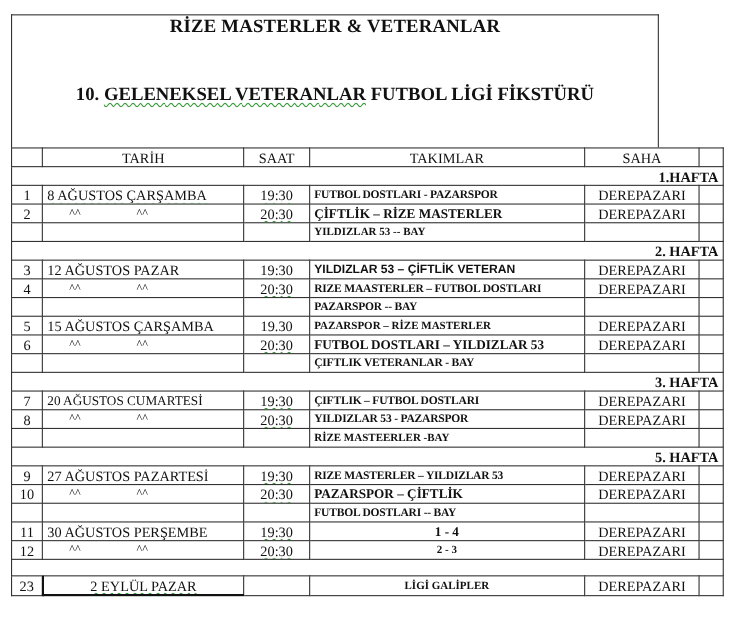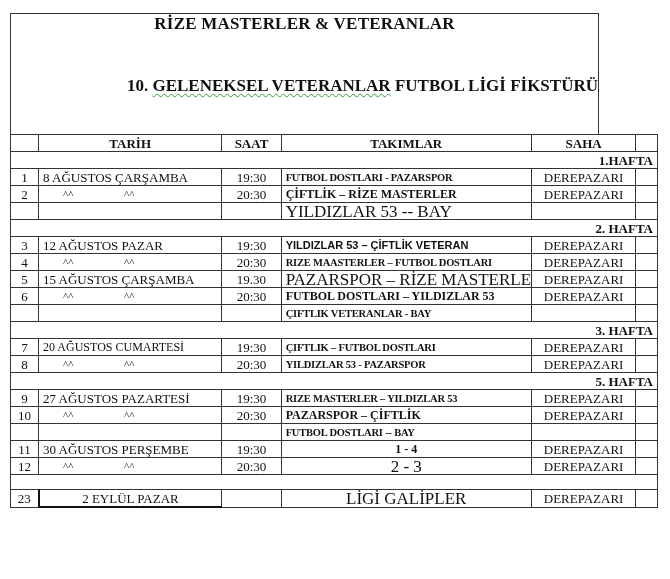--- a/index.html
+++ b/index.html
@@ -1,34 +1,34 @@
 <!DOCTYPE html>
 <html><head>
 <meta charset="utf-8">
 <style>
   html, body { margin: 0; padding: 0; background: #ffffff; }
   body { width: 670px; height: 579px; position: relative; font-family: "Liberation Serif", serif; color: #111; overflow: hidden; }
   .doc { position: absolute; left: 10px; top: 13px; width: 589px; }
   .title-box { border: 1px solid #333; border-bottom: none; height: 120px; position: relative; }
   .t1 { position: absolute; top: 0px; left: 0; right: 0; text-align: center; font-weight: bold; font-size: 17px; letter-spacing: 0.2px; }
-  .t2 { position: absolute; top: 62px; left: 0; right: 0; text-align: right; font-weight: bold; font-size: 17px; }
+  .t2 { position: absolute; top: 62px; left: 0; right: 0; text-align: center; font-weight: bold; font-size: 17px; }
   .squig { text-decoration: underline wavy #3a9a3a; text-decoration-thickness: 1px; text-underline-offset: 2px; }
   table { border-collapse: collapse; width: 648px; table-layout: fixed; }
   td { border: 1px solid #333; padding: 0 4px; height: 16px; line-height: 15px; font-size: 13px; white-space: nowrap; overflow: hidden; }
   .c-no { width: 26px; text-align: center; }
   .c-date { width: 170px; }
   .c-time { width: 55px; text-align: center; }
   .c-team { width: 232px; }
   .c-saha { width: 97px; text-align: center; }
   .c-x { width: 20px; }
-  .hdr td { font-weight: bold; text-align: center; height: 16px; }
+  .hdr td { font-weight: normal; text-align: center; height: 16px; }
   .week td { text-align: right; font-weight: bold; padding-left: 300px; }
   .team-sm { font-weight: bold; font-size: 10.5px; letter-spacing: -0.2px; }
   .team-md { font-weight: bold; font-size: 12px; }
-  .team-lg { font-weight: normal; font-size: 17px; margin-left: 24px; }
+  .team-lg { font-weight: bold; font-size: 10px; margin-left: 24px; }
   .team-sans { font-family: "Liberation Sans", sans-serif; font-weight: bold; font-size: 11px; }
   .center { text-align: center; }
   .caret { padding-left: 24px; word-spacing: 48px; font-size: 11px; }
   .date-sm { font-size: 12px; }
   .date-md { font-size: 13px; }
   .gap td { height: 14px; }
 </style>
 </head>
 <body>
 
@@ -97,20 +97,28 @@
       <td></td>
     </tr>
     <tr>
       <td class="center">4</td>
       <td class="caret">^^ ^^</td>
       <td class="center"><span class="squig">20:30</span></td>
       <td class="team-sm">RIZE MAASTERLER – FUTBOL DOSTLARI</td>
       <td class="center">DEREPAZARI</td>
       <td></td>
     </tr>
+    <tr>
+      <td></td>
+          <td></td>
+          <td></td>
+      <td class="team-sm">PAZARSPOR -- BAY</td>
+      <td></td>
+          <td></td>
+    </tr>
 
     <tr>
       <td class="center">5</td>
       <td class="date-md">15 AĞUSTOS ÇARŞAMBA</td>
       <td class="center">19.30</td>
       <td class="team-lg">PAZARSPOR – RİZE MASTERLER</td>
       <td class="center">DEREPAZARI</td>
       <td></td>
     </tr>
     <tr>
@@ -142,20 +150,28 @@
       <td></td>
     </tr>
     <tr>
       <td class="center">8</td>
       <td class="caret">^^ ^^</td>
       <td class="center"><span class="squig">20:30</span></td>
       <td class="team-sm">YILDIZLAR 53 - PAZARSPOR</td>
       <td class="center">DEREPAZARI</td>
       <td></td>
     </tr>
+    <tr>
+      <td></td>
+          <td></td>
+          <td></td>
+      <td class="team-lg">RİZE MASTEERLER  -BAY</td>
+      <td></td>
+          <td></td>
+    </tr>
 
     <tr class="week">
           <td colspan="6">5. HAFTA</td>
         </tr>
     <tr>
       <td class="center">9</td>
       <td class="date-md">27 AĞUSTOS PAZARTESİ</td>
       <td class="center"><span class="squig">19:30</span></td>
       <td class="team-sm">RIZE MASTERLER – YILDIZLAR 53</td>
       <td class="center">DEREPAZARI</td>

